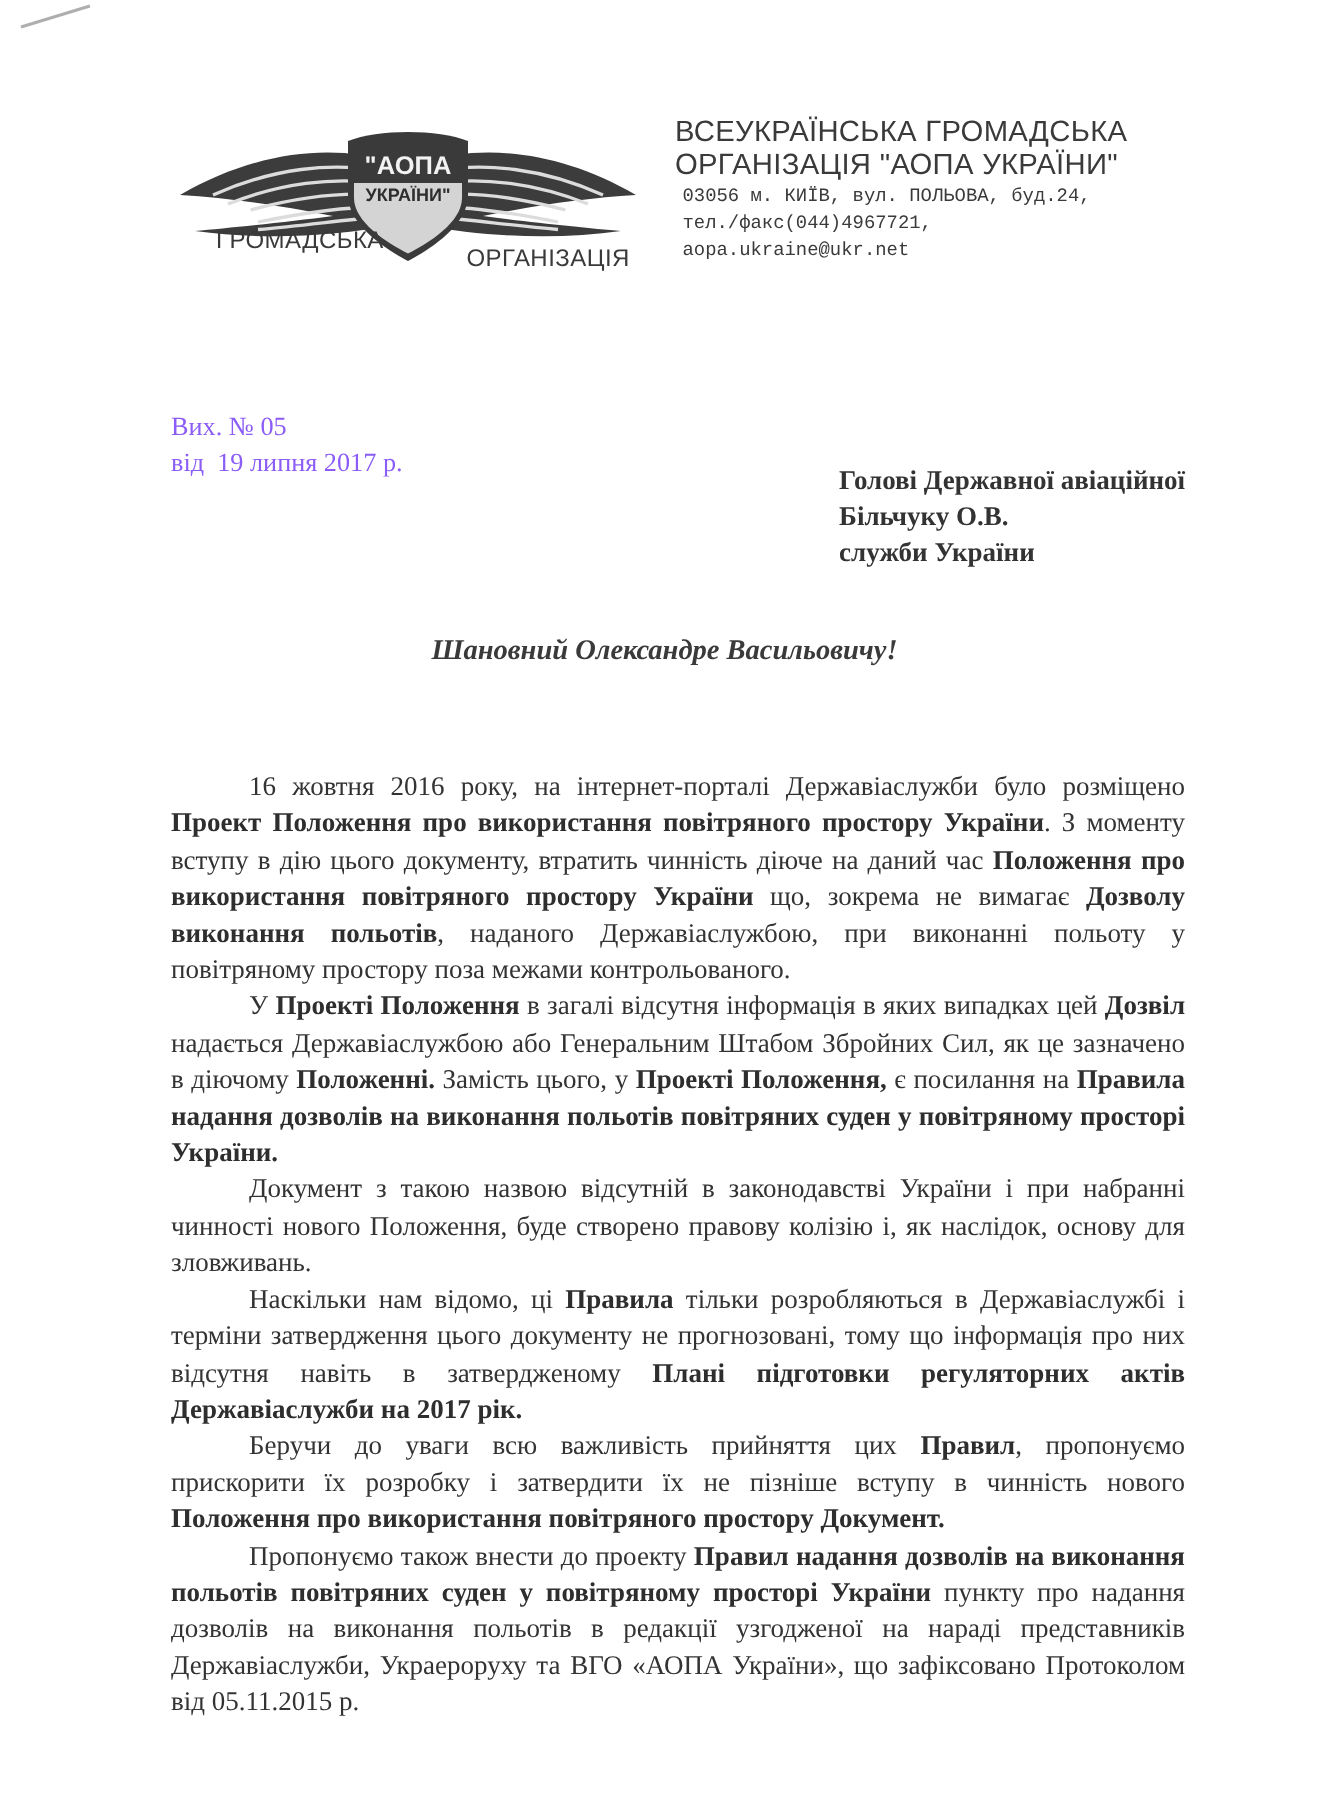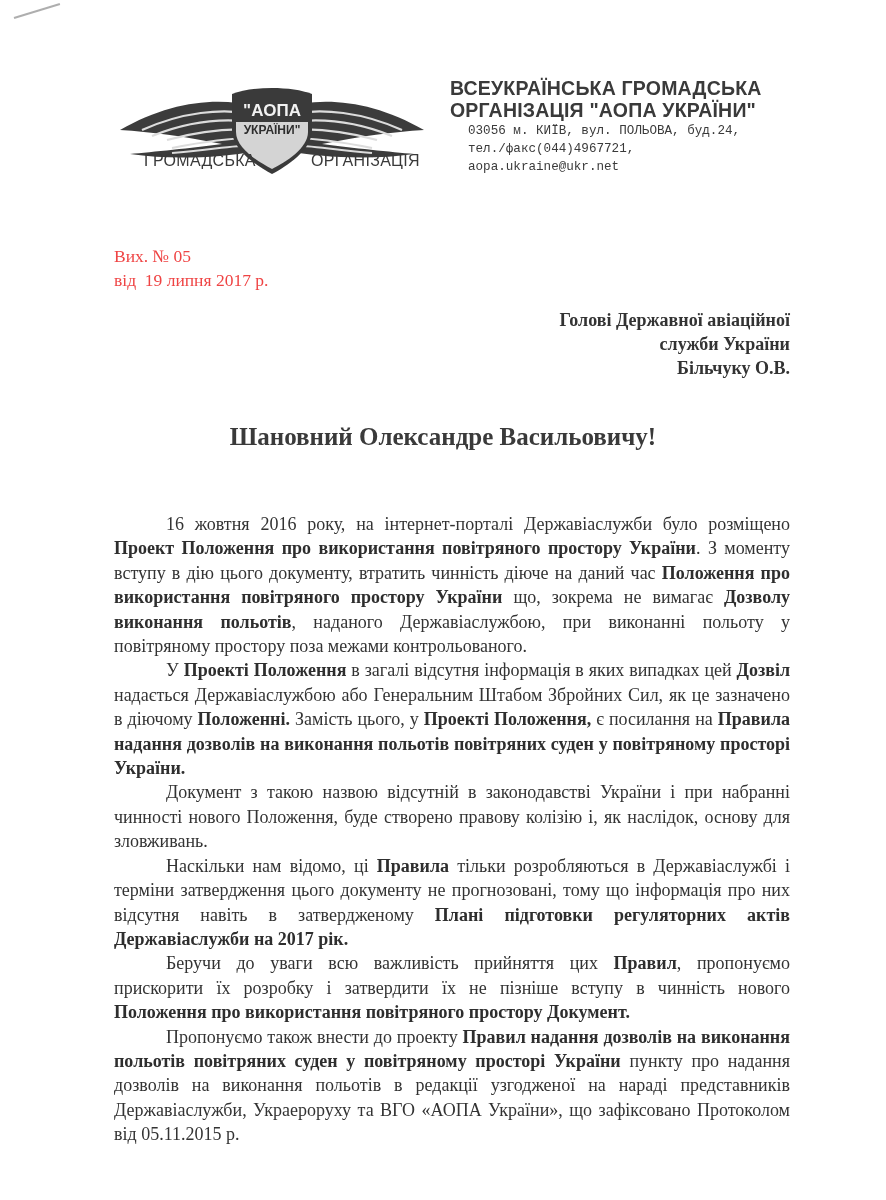--- a/index.html
+++ b/index.html
@@ -13,45 +13,45 @@
     background: #9a9a9a; transform: rotate(-17deg); transform-origin: left center; opacity: .8;
   }
   
   .logo { position: absolute; left: 112px; top: 78px; width: 320px; height: 100px; }
   .logo svg { width: 320px; height: 100px; display: block; }
   .logo-caption-left, .logo-caption-right {
     position: absolute; top: 152px; font-family: "Liberation Sans", "DejaVu Sans", sans-serif;
     font-size: 16px; color: #3a3a3a; letter-spacing: 0.3px;
   }
   .logo-caption-left { left: 144px; }
-  .logo-caption-right { left: 311px; }
+  .logo-caption-right { left: 311px; margin-top: 12px; }
 
   
   .org { position: absolute; left: 450px; top: 77px; }
   .org-name {
-    font-family: "Liberation Sans", "DejaVu Sans", sans-serif; font-weight: bold;
+    font-family: "Liberation Sans", "DejaVu Sans", sans-serif; font-weight: normal;
     font-size: 19.5px; line-height: 22px; color: #3a3a3a; letter-spacing: 0.2px;
   }
   .org-contact {
     font-family: "Liberation Mono", "DejaVu Sans Mono", monospace; font-size: 12.6px;
-    line-height: 16px; color: #3a3a3a; margin-left: 18px; margin-top: 2px;
+    line-height: 16px; color: #3a3a3a; margin-left: 5px; margin-top: 2px;
   }
 
   
-  .outgoing { position: absolute; left: 114px; top: 244px; font-size: 17.5px; line-height: 24px; color: #ef4444; }
+  .outgoing { position: absolute; left: 114px; top: 272px; font-size: 17.5px; line-height: 24px; color: #8b5cf6; }
 
   
   .addressee {
-    position: absolute; right: 96px; top: 308px; text-align: right; font-weight: bold;
+    position: absolute; right: 96px; top: 308px; font-weight: bold;
     font-size: 18px; line-height: 24px; color: #333;
   }
 
   .salutation {
     position: absolute; left: 0; width: 886px; top: 423px; text-align: center;
-    font-weight: bold; font-size: 25px; color: #3a3a3a;
+    font-weight: bold; font-size: 19px; color: #3a3a3a; font-style: italic;
   }
 
   .body-text {
     position: absolute; left: 114px; width: 676px; top: 512px;
     font-size: 18px; line-height: 24.4px; color: #333; text-align: justify;
   }
   .body-text p { margin: 0; text-indent: 52px; }
   .body-text b { color: #2e2e2e; }
 </style>
 </head>
@@ -97,22 +97,22 @@
   <div class="org-contact">aopa.ukraine@ukr.net</div>
 </div>
 
 <div class="outgoing">
   <div>Вих. № 05</div>
   <div style="white-space:pre;">від  19 липня 2017 р.</div>
 </div>
 
 <div class="addressee">
   <div>Голові Державної авіаційної</div>
+  <div>Більчуку О.В.</div>
   <div>служби України</div>
-  <div>Більчуку О.В.</div>
 </div>
 
 <div class="salutation">Шановний Олександре Васильовичу!</div>
 
 <div class="body-text" id="letter-body">
     <p><span>16 жовтня 2016 року, на інтернет-порталі Державіаслужби було розміщено </span><b>Проект Положення про використання повітряного простору України</b><span>. З моменту вступу в дію цього документу, втратить чинність діюче на даний час </span><b>Положення про використання повітряного простору України</b><span> що, зокрема не вимагає </span><b>Дозволу виконання польотів</b><span>, наданого Державіаслужбою, при виконанні польоту у повітряному простору поза межами контрольованого.</span></p>
     <p><span>У </span><b>Проекті Положення</b><span> в загалі відсутня інформація в яких випадках цей </span><b>Дозвіл</b><span> надається Державіаслужбою або Генеральним Штабом Збройних Сил, як це зазначено в діючому </span><b>Положенні.</b><span> Замість цього, у </span><b>Проекті Положення,</b><span> є посилання на </span><b>Правила надання дозволів на виконання польотів повітряних суден у повітряному просторі України.</b></p>
     <p><span>Документ з такою назвою відсутній в законодавстві України і при набранні чинності нового Положення, буде створено правову колізію і, як наслідок, основу для зловживань.</span></p>
     <p><span>Наскільки нам відомо, ці </span><b>Правила</b><span> тільки розробляються в Державіаслужбі і терміни затвердження цього документу не прогнозовані, тому що інформація про них відсутня навіть в затвердженому </span><b>Плані підготовки регуляторних актів Державіаслужби на 2017 рік.</b></p>
     <p><span>Беручи до уваги всю важливість прийняття цих </span><b>Правил</b><span>, пропонуємо прискорити їх розробку і затвердити їх не пізніше вступу в чинність нового </span><b>Положення про використання повітряного простору Документ.</b></p>

